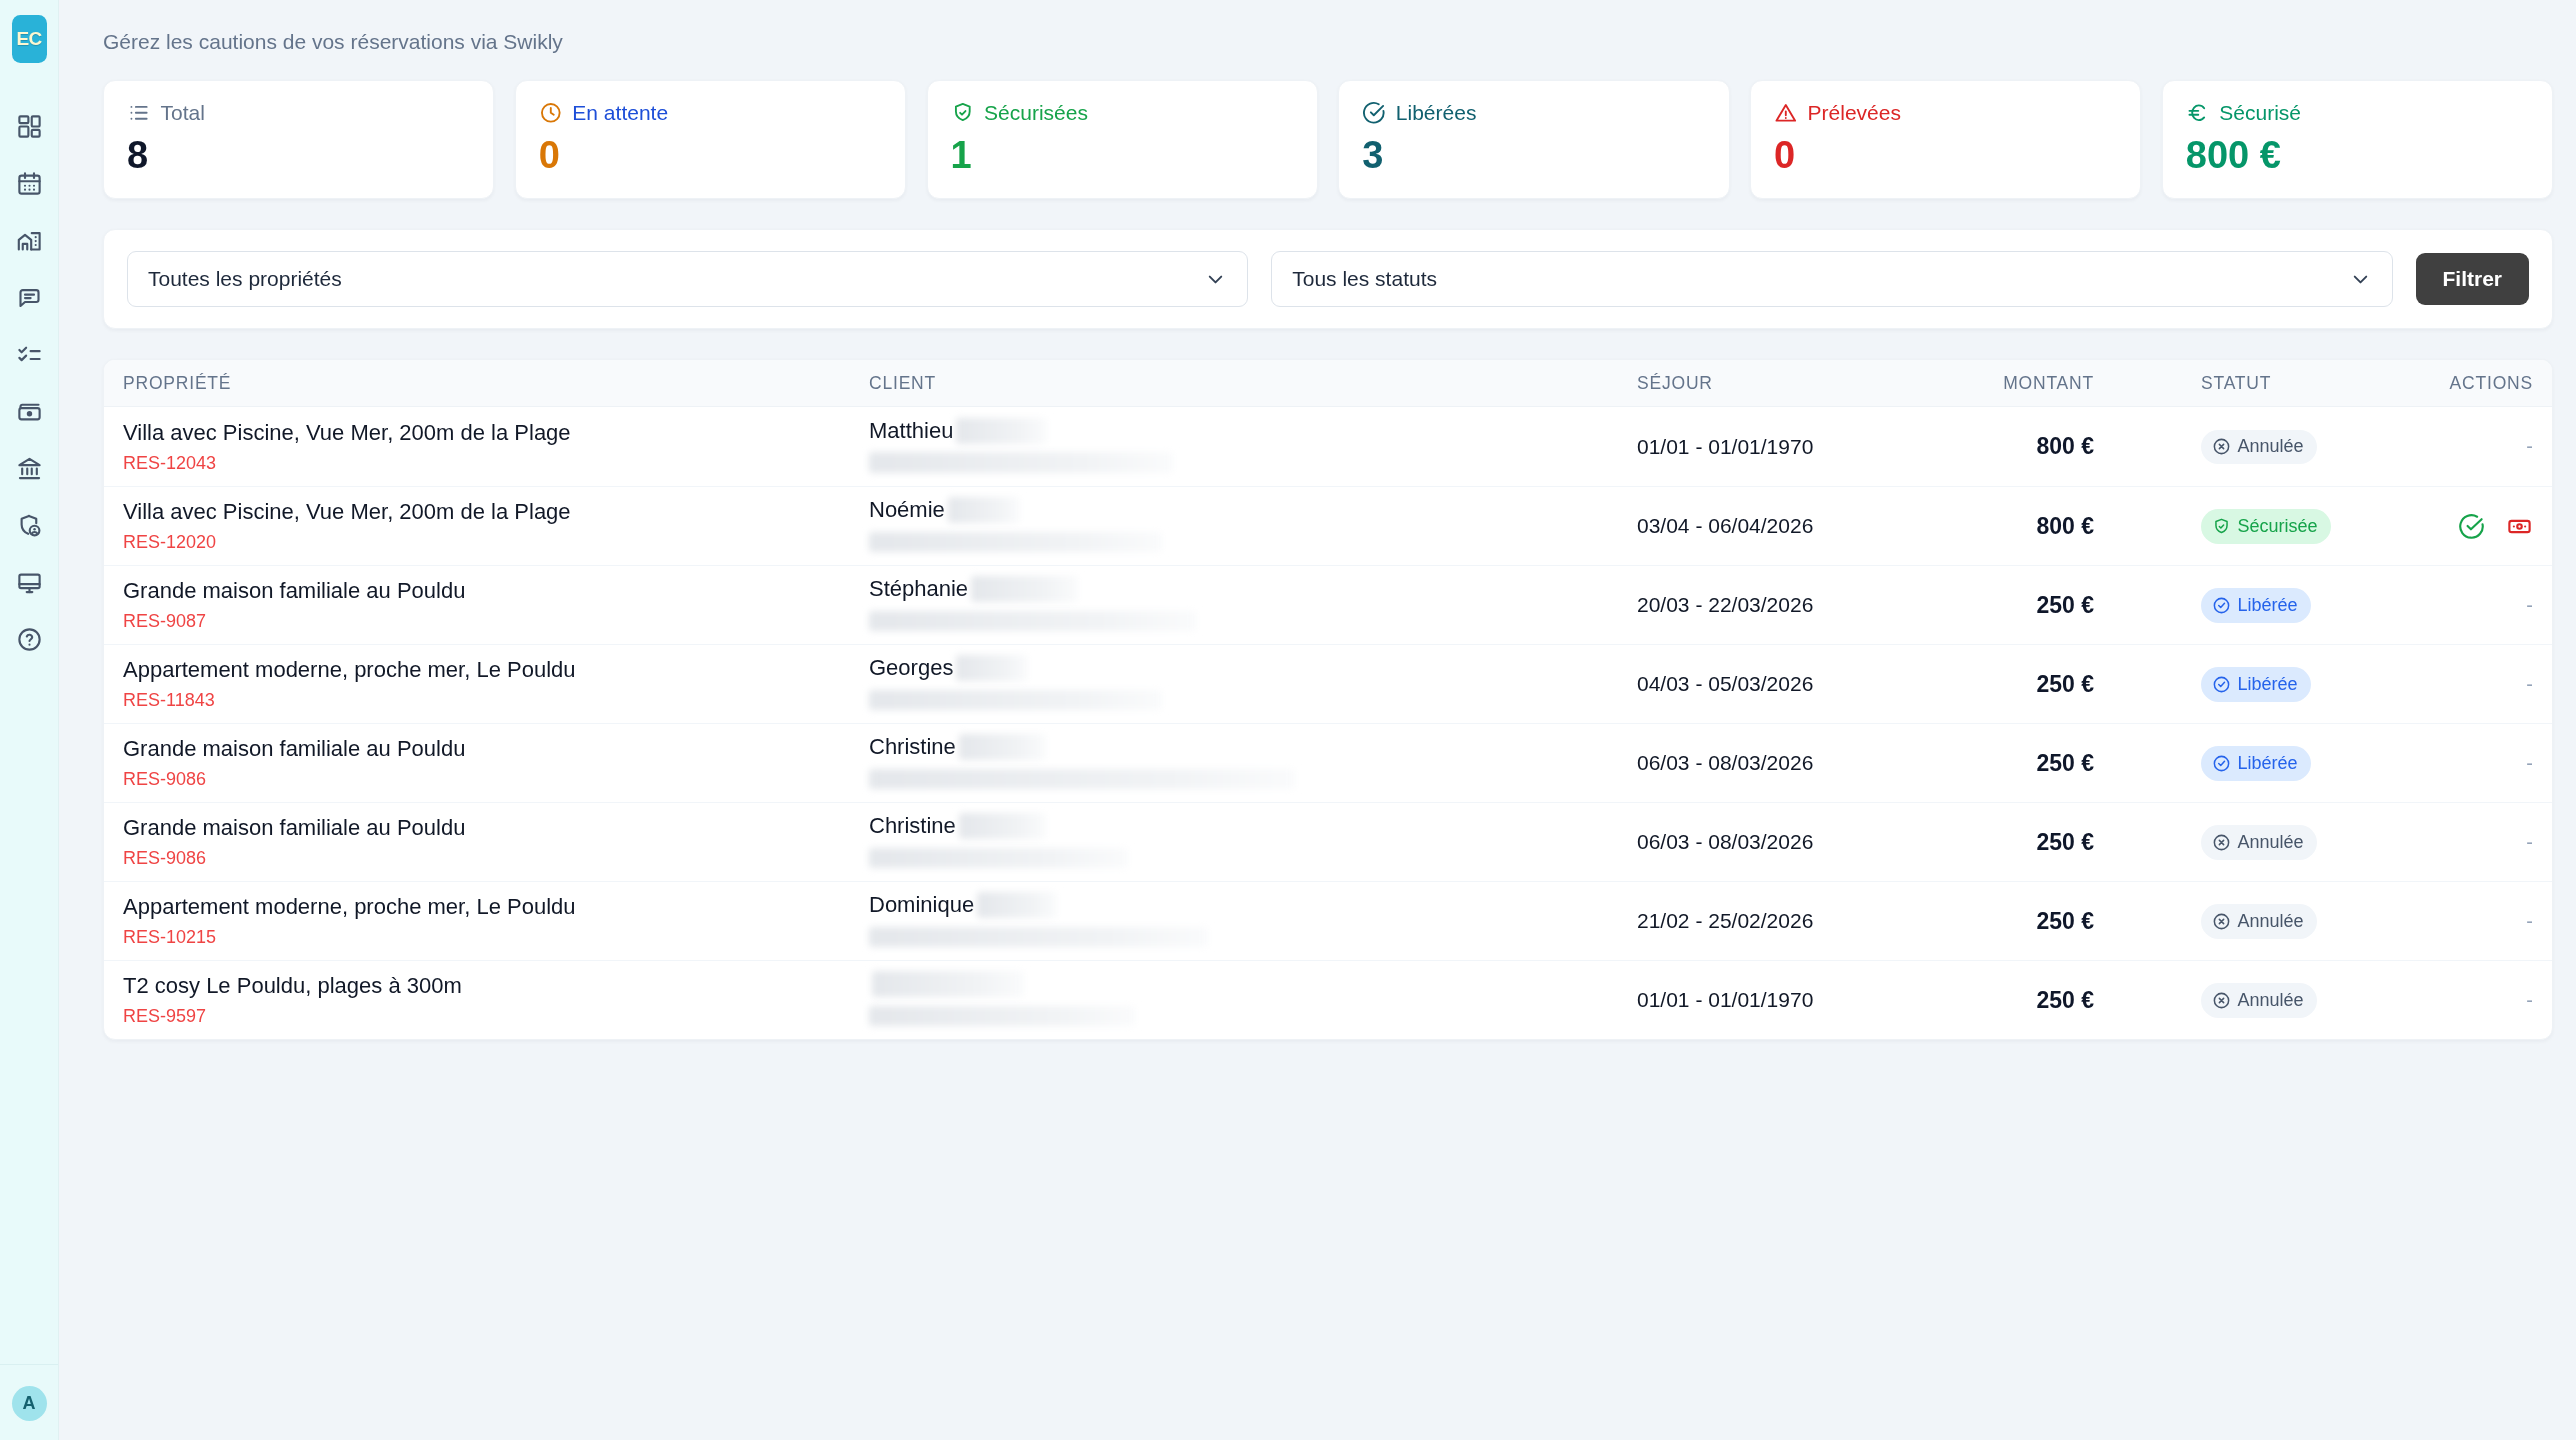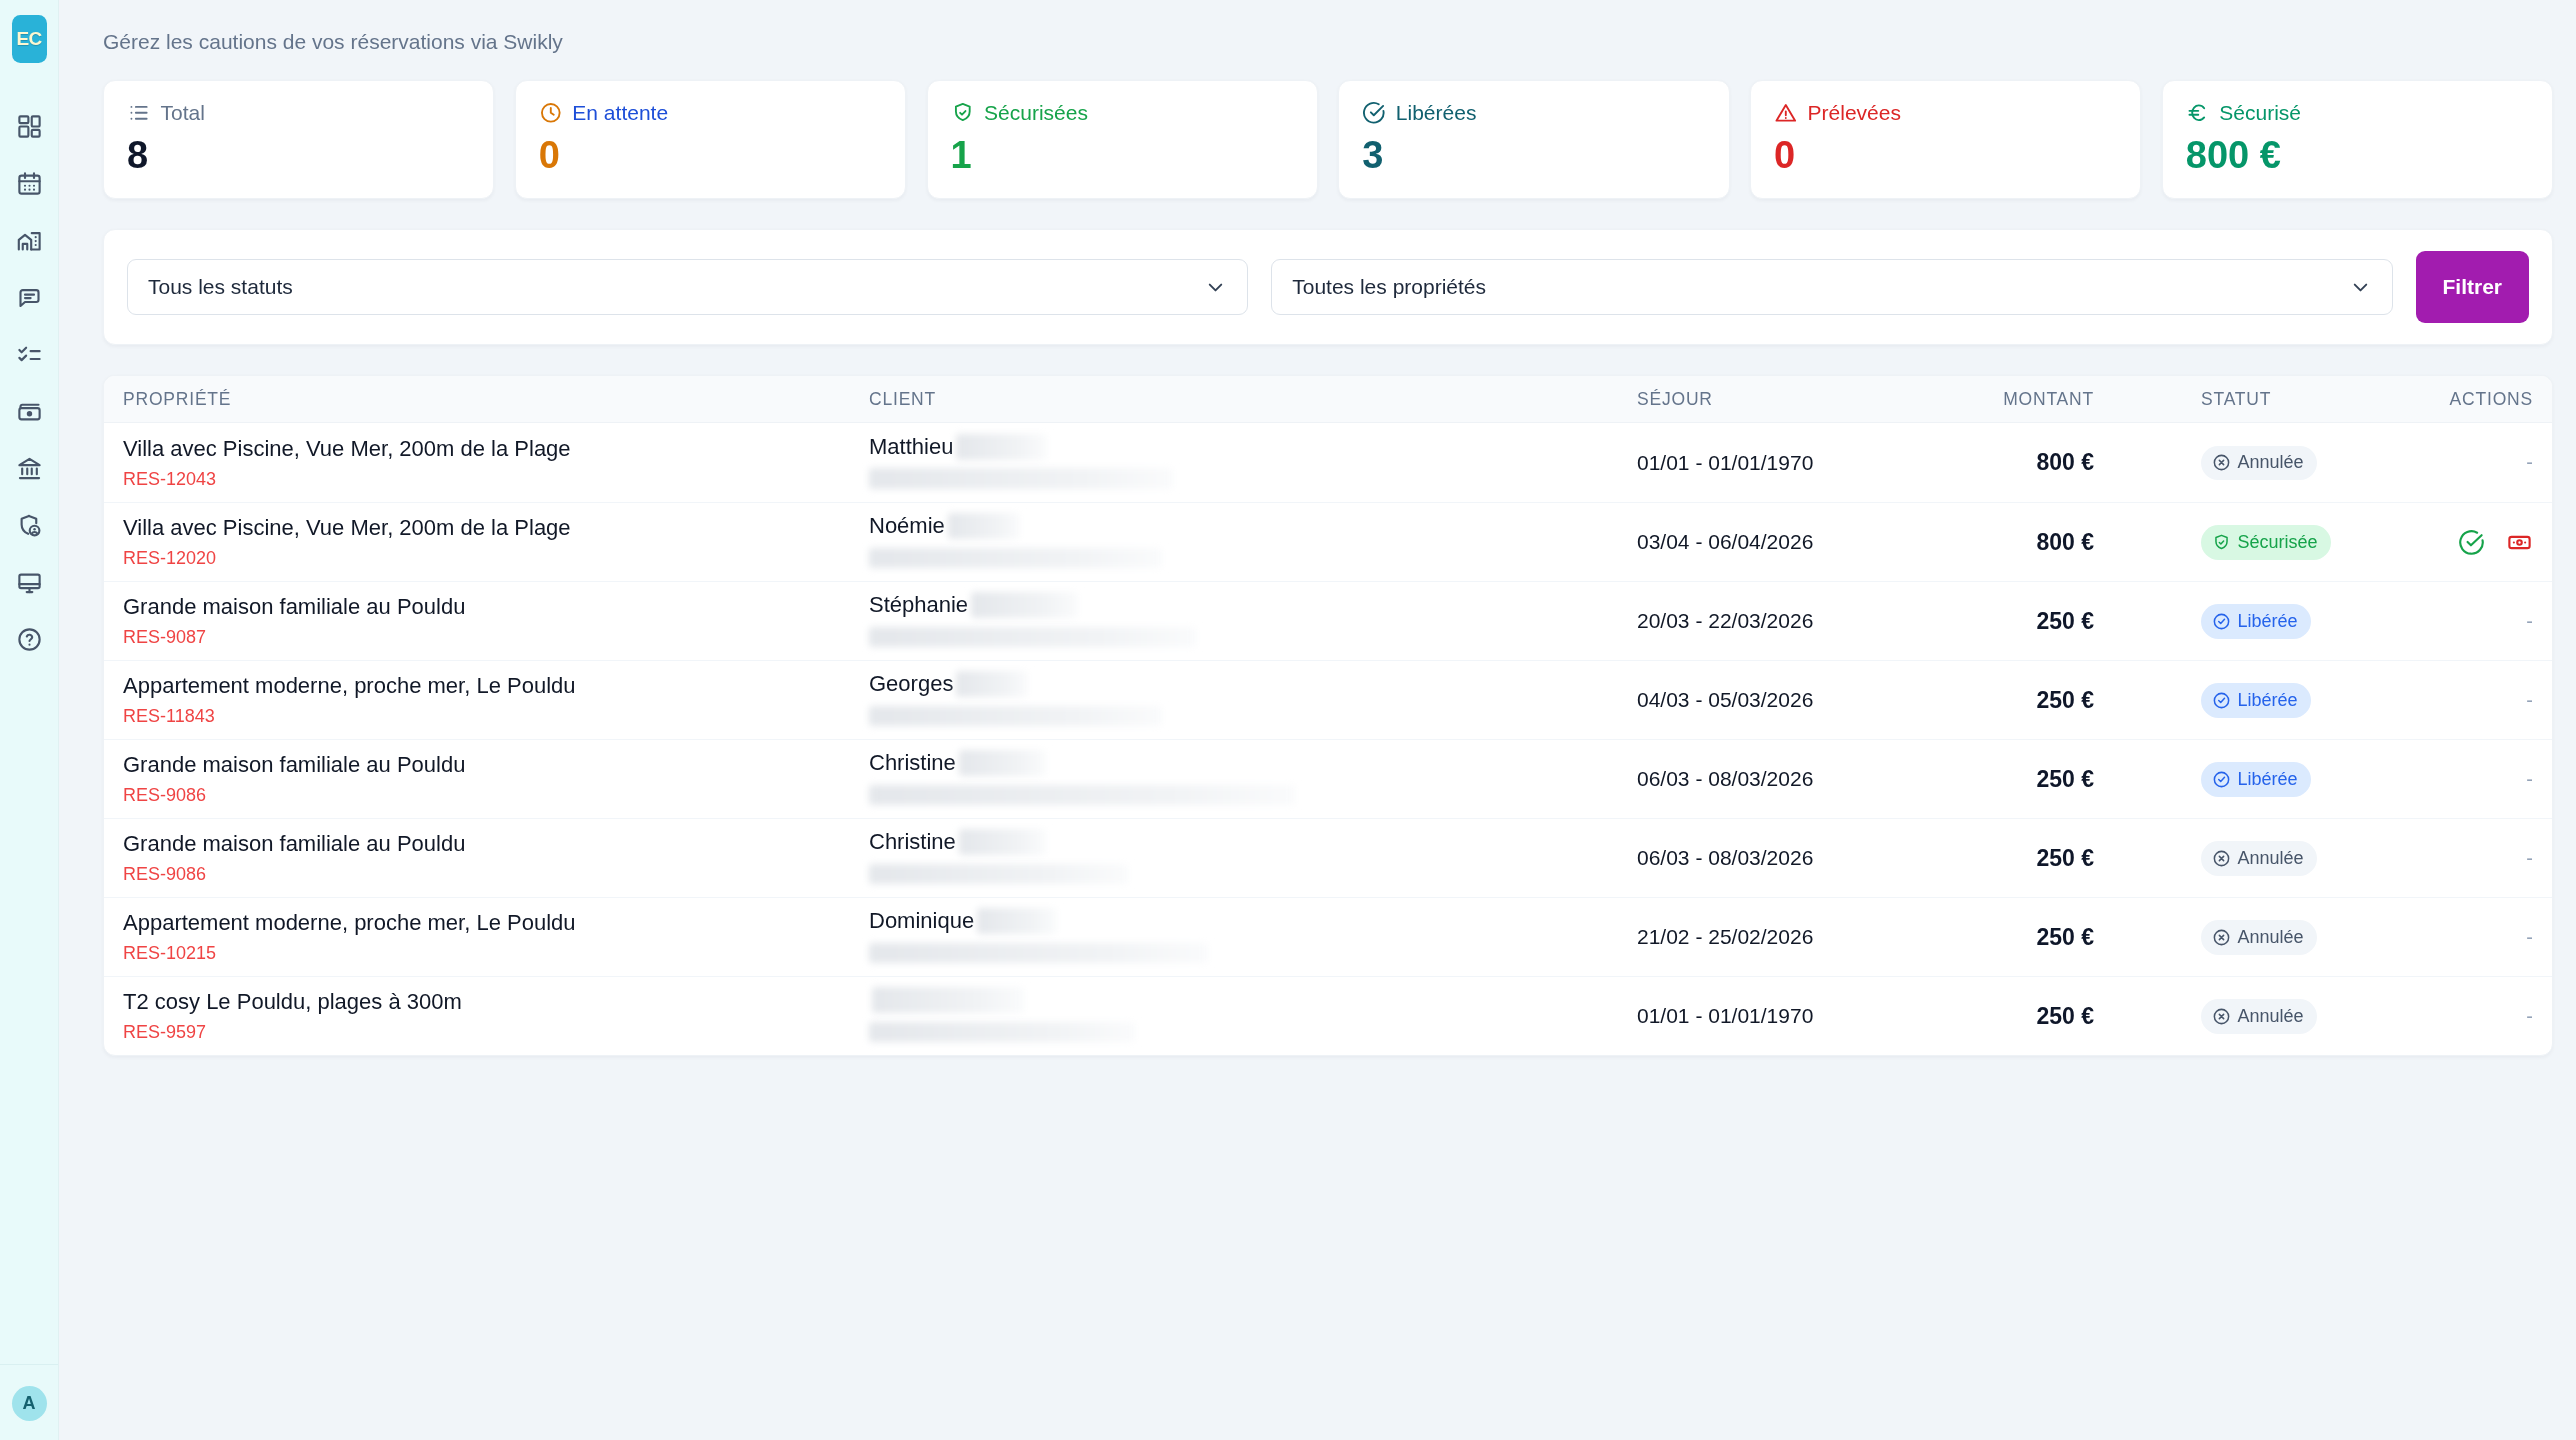--- a/index.html
+++ b/index.html
@@ -50,22 +50,22 @@
     padding:21px 23px; display:flex; gap:23px; align-items:center;
     box-shadow:0 1.5px 3.8px rgba(15,23,42,.04);
   }
   .select {
     flex:1; height:56px; border:1.5px solid #dde3ea; border-radius:9px;
     padding:0 20px; display:flex; align-items:center; justify-content:space-between;
     font-size:21px; color:#1e293b; background:#fff; cursor:pointer;
   }
   .select svg { width:23px; height:23px; color:#334155; }
   .btn-filter {
-    height:72px; padding:0 27px; border:none; border-radius:9px;
-    background:#a21caf; color:#fff; font-size:21px; font-weight:600;
+    height:52px; padding:0 27px; border:none; border-radius:9px;
+    background:#404040; color:#fff; font-size:21px; font-weight:600;
     font-family:inherit; cursor:pointer;
   }
   
   .table-card {
     margin-top:30px; background:#fff; border:1.5px solid #eef2f6; border-radius:12px;
     overflow:hidden; box-shadow:0 1.5px 3.8px rgba(15,23,42,.04);
   }
   .thead, .trow {
     display:grid;
     grid-template-columns:746px 768px 312px 145px 342px 1fr;
@@ -267,27 +267,27 @@
             <path d="M3.5 10h9M3.5 14h9"></path>
           </svg>
       <span style="color: rgb(5, 150, 105);">Sécurisé</span>
     </div>
     <div class="stat-value" style="color: rgb(5, 150, 105);">800 €</div>
   </div>
 </div>
 
   <div class="filter-card">
     <div class="select">
-      <span>Tous les statuts</span>
+      <span>Toutes les propriétés</span>
       <svg viewBox="0 0 24 24" fill="none" stroke="currentColor" stroke-width="2" stroke-linecap="round" stroke-linejoin="round">
           <path d="M6 9l6 6 6-6"></path>
         </svg>
     </div>
     <div class="select">
-      <span>Toutes les propriétés</span>
+      <span>Tous les statuts</span>
       <svg viewBox="0 0 24 24" fill="none" stroke="currentColor" stroke-width="2" stroke-linecap="round" stroke-linejoin="round">
           <path d="M6 9l6 6 6-6"></path>
         </svg>
     </div>
     <button class="btn-filter">Filtrer</button>
   </div>
 
   <div class="table-card">
     <div class="thead">
       <div>PROPRIÉTÉ</div>

